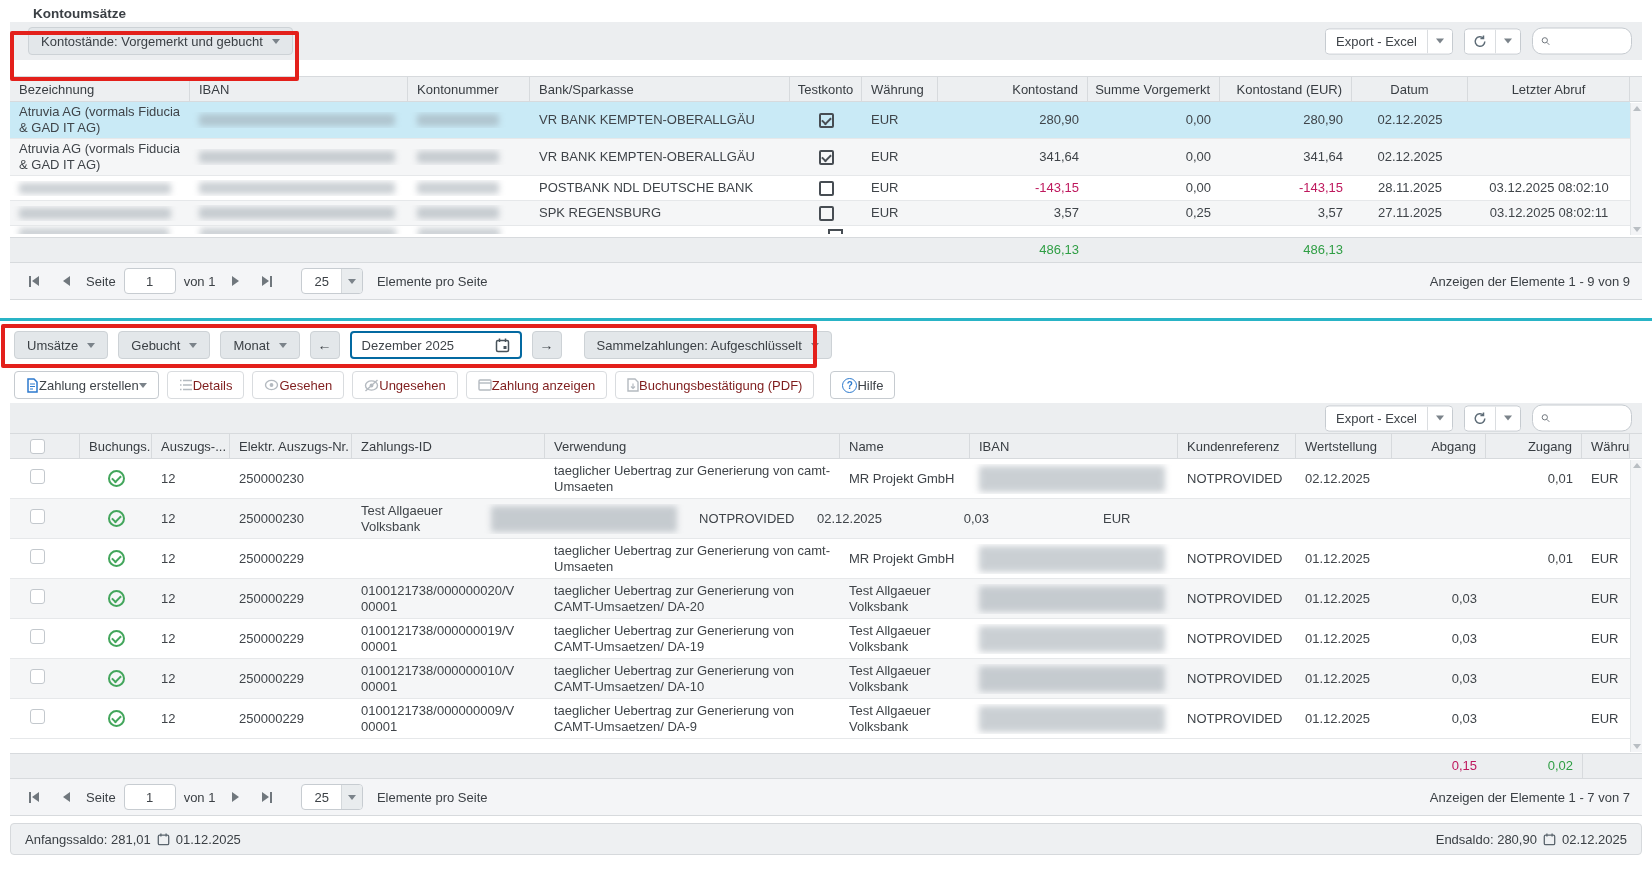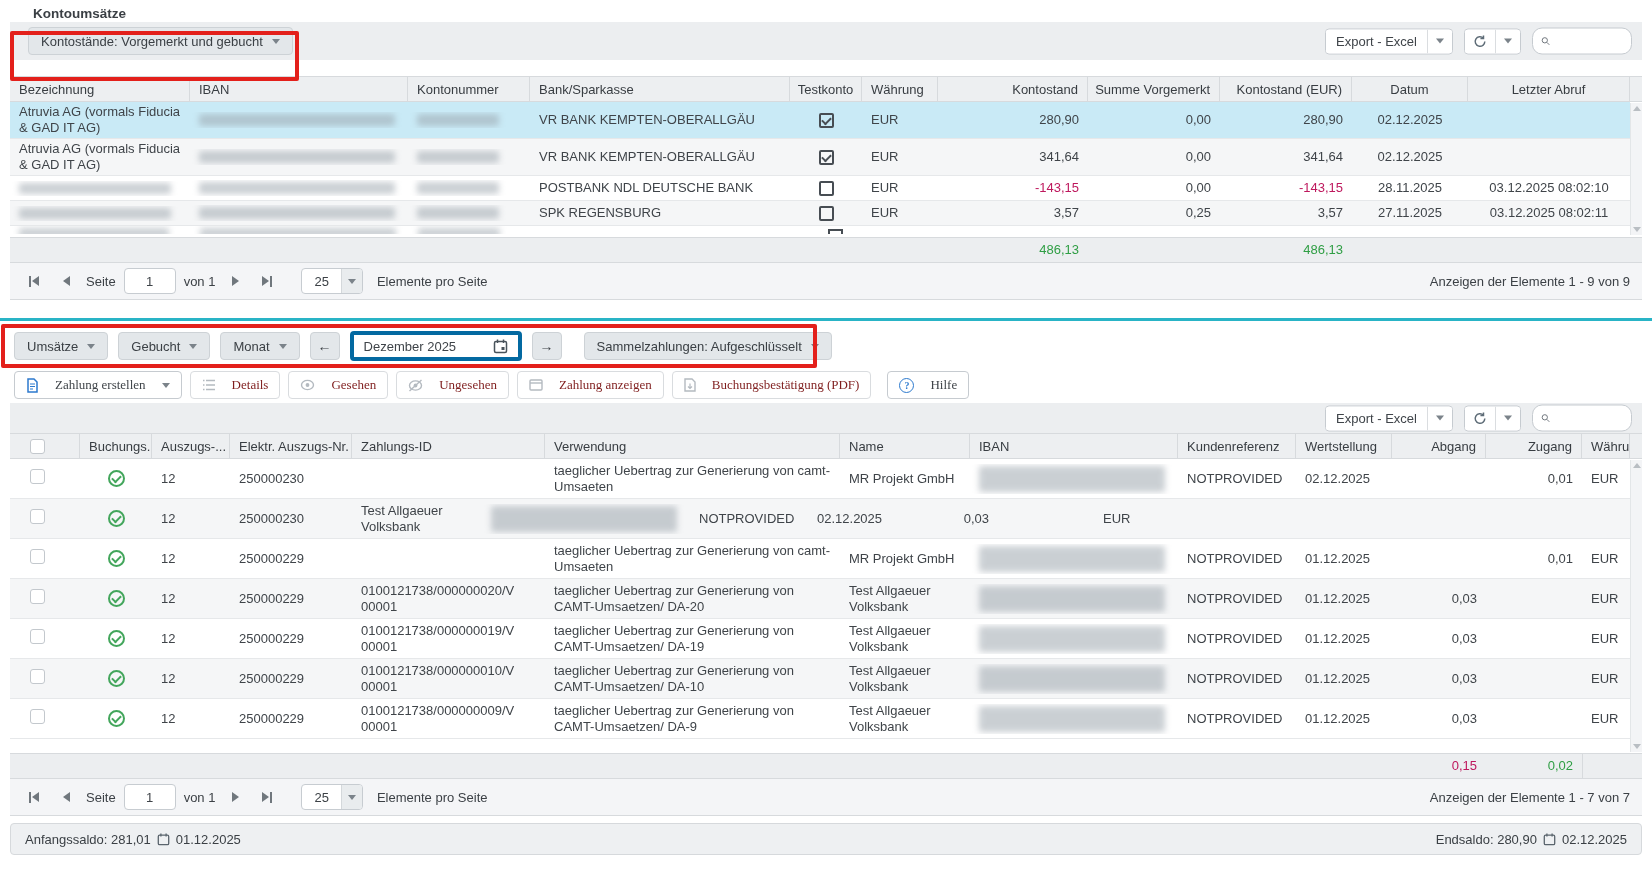--- a/index.html
+++ b/index.html
@@ -12,21 +12,21 @@
 
   
   .redbox{border:4px solid #e3201b;border-radius:2px;pointer-events:none;z-index:50}
   .tealline{background:#29b4c6}
 
   
   .band{background:#eceef0;display:flex;align-items:center}
   .bandright{position:absolute;right:10px;top:50%;transform:translateY(-50%);display:flex;align-items:center;gap:11px}
 
   .gbtn{display:inline-flex;align-items:center;gap:9px;background:#e3e7ea;border:1px solid #cdd2d6;border-radius:4px;height:28px;padding:0 12px;color:#3b4045;font-size:13px;cursor:pointer;font-family:inherit;white-space:nowrap}
-  .wbtn{display:inline-flex;align-items:center;gap:16px;background:#fff;border:1px solid #c6cbd0;border-radius:4px;height:28px;padding:0 11px;color:#3f4449;font-size:13px;cursor:pointer;font-family:Liberation Serif, serif;white-space:nowrap}
+  .wbtn{display:inline-flex;align-items:center;gap:0;background:#fff;border:1px solid #c6cbd0;border-radius:4px;height:28px;padding:0 11px;color:#3f4449;font-size:13px;cursor:pointer;font-family:Liberation Sans, sans-serif;white-space:nowrap}
   .wbtn.dis{color:#7f1d1d;border-color:#d9dcdf;cursor:default}
   .caret{width:0;height:0;border-left:4px solid transparent;border-right:4px solid transparent;border-top:5px solid #7b838a;display:inline-block}
   .split{display:flex;align-items:stretch;border:1px solid #c6cbd0;border-radius:4px;background:#fff;height:26px;overflow:hidden}
   .seg{display:flex;align-items:center;padding:0 10px;background:#fff;border:none;font:inherit;color:#3f4449;cursor:pointer}
   .seg.arrow{border-left:1px solid #dadde0;padding:0 8px}
   .srchwrap{display:flex;align-items:center;background:#fff;border:1px solid #c6cbd0;border-radius:10px;height:27px;width:100px;padding:0 8px;gap:5px}
   .srchwrap input{border:none;outline:none;width:68px;font:inherit;background:transparent}
 
   
   .hrow{display:flex;align-items:stretch;background:#edeff1;border-top:1px solid #d7dadd;border-bottom:1px solid #d7dadd;height:26px;width:1632px}
@@ -73,21 +73,21 @@
   .bl-iban1{width:196px;height:12px}
   .bl-ktn1{width:82px;height:12px}
   .bl-iban2{width:186px;height:26px}
 
   .scroll{width:12px;background:#f3f4f6;border-left:1px solid #e3e6e8;display:flex;flex-direction:column;justify-content:space-between;align-items:center;padding:3px 0}
   .sar-up{width:0;height:0;border-left:4px solid transparent;border-right:4px solid transparent;border-bottom:5px solid #b9bec3}
   .sar-dn{width:0;height:0;border-left:4px solid transparent;border-right:4px solid transparent;border-top:5px solid #b9bec3}
 
   .filterbar{display:flex;align-items:center;gap:10px}
   .abtn{width:30px;height:28px;background:#e3e7ea;border:1px solid #cdd2d6;border-radius:4px;display:flex;align-items:center;justify-content:center;font-weight:bold;color:#3b4045;font-size:14px;cursor:pointer;font-family:inherit}
-  .datef{display:flex;align-items:center;justify-content:space-between;background:#fff;border:4px solid #0369a1;border-radius:4px;height:28px;padding:11px 10px;width:172px}
+  .datef{display:flex;align-items:center;justify-content:space-between;background:#fff;border:2px solid #0369a1;border-radius:4px;height:28px;padding:11px 10px;width:172px}
 
   .toolbar{display:flex;align-items:center;gap:8px}
   .qic{width:15px;height:15px;border-radius:50%;border:1.5px solid #2d7ace;color:#2d7ace;font-size:10px;font-weight:bold;display:flex;align-items:center;justify-content:center;flex:none}
 
   .footerbar{background:#eef0f2;border:1px solid #d6d9dc;border-radius:4px;display:flex;align-items:center;justify-content:space-between;padding:0 14px;color:#3b4045}
   .fgroup{display:flex;align-items:center;gap:6px}
 
   .wrapcell{overflow-wrap:anywhere;width:158px}
   .vwrap{width:282px}
   .partial{position:relative;height:8px;background:#fff;overflow:hidden}

